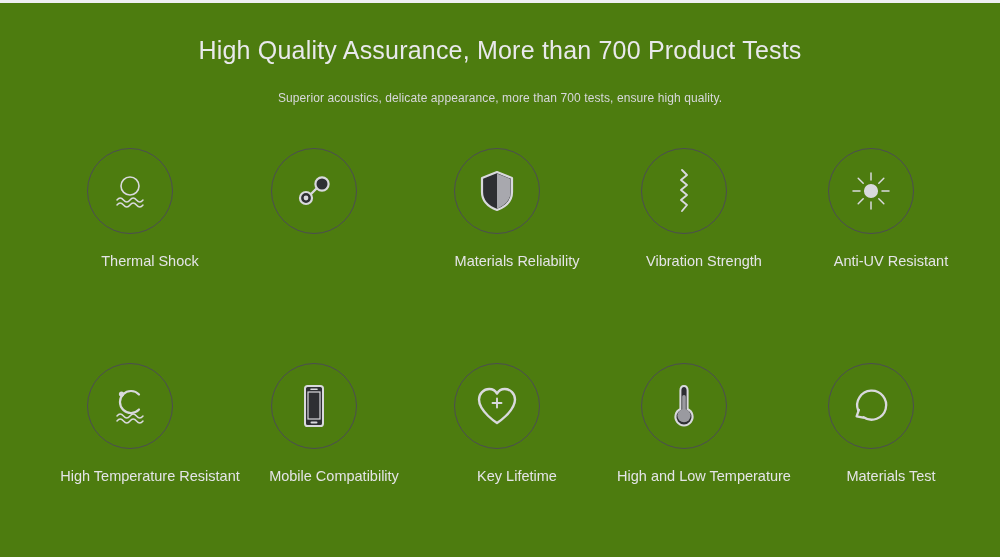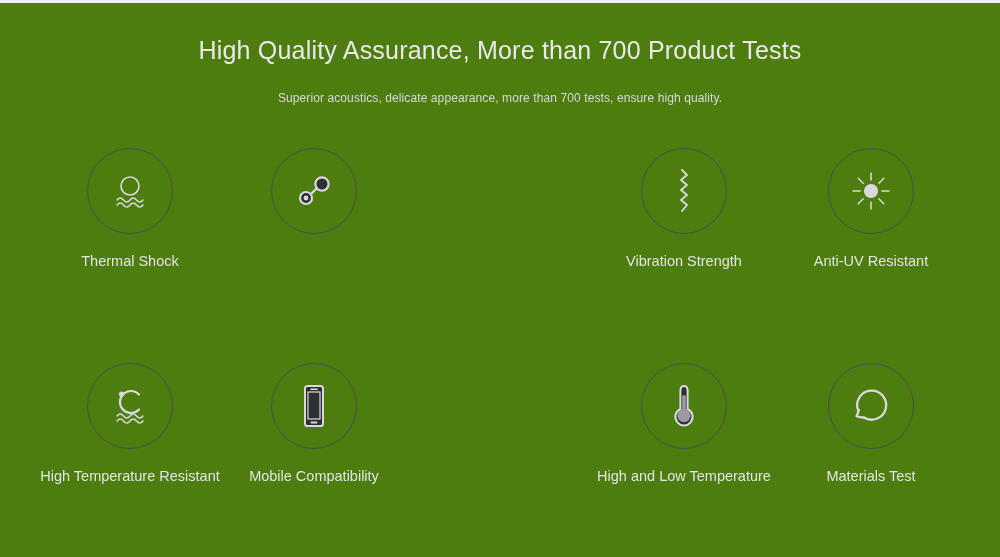--- a/index.html
+++ b/index.html
@@ -96,20 +96,21 @@
     position: absolute;
     top: 103px;
     left: -30px;
     width: 260px;
     text-align: center;
     font-size: 14.5px;
     font-weight: 400;
     color: #e4e4e7;
     line-height: 20px;
     white-space: nowrap;
+    padding-left: 20px;
   }
 </style>
 </head>
 <body>
 
 <div class="banner">
 
   <div class="top-strip"></div>
 
   <div class="headline">High Quality Assurance, More than 700 Product Tests</div>
@@ -132,20 +133,29 @@
       <div class="badge">
         <svg width="40" height="40" viewBox="0 0 40 40" fill="none">
           <line x1="14" y1="26" x2="26" y2="14" stroke="#d9d9dd" stroke-width="2.4" stroke-linecap="round"></line>
           <circle cx="12" cy="27" r="6" stroke="#d9d9dd" stroke-width="2.2" fill="#2e2f33"></circle>
           <circle cx="12" cy="27" r="2.4" fill="#d9d9dd"></circle>
           <circle cx="28" cy="13" r="6.6" stroke="#d9d9dd" stroke-width="2.2" fill="#2e2f33"></circle>
         </svg>
       </div>
     </div>
 
+    <div class="cell c2">
+      <div class="badge">
+        <svg width="36" height="42" viewBox="0 0 36 42" fill="none">
+          <path d="M18 2 L33 8 V22 C33 31 26 37 18 40 C10 37 3 31 3 22 V8 Z" fill="#2e2f33" stroke="#d9d9dd" stroke-width="2.2" stroke-linejoin="round"></path>
+          <path d="M18 3.6 L31.6 9 V22 C31.6 30.2 25.3 35.8 18 38.6 Z" fill="#a8a8ae"></path>
+        </svg>
+      </div>
+      <div class="label">Materials Reliability</div>
+    </div>
 
     <div class="cell c3">
       <div class="badge">
         <svg width="22" height="46" viewBox="0 0 22 46" fill="none">
           <path d="M9 2 L14 7 L8 12 L14 17 L8 22 L14 27 L8 32 L14 37 L9 43" stroke="#d9d9dd" stroke-width="1.9" fill="none" stroke-linecap="round" stroke-linejoin="round"></path>
         </svg>
       </div>
       <div class="label">Vibration Strength</div>
     </div>
 
@@ -189,20 +199,30 @@
         <svg width="28" height="44" viewBox="0 0 28 44" fill="none">
           <rect x="5" y="2" width="18" height="40" rx="2.6" stroke="#d9d9dd" stroke-width="2" fill="#2e2f33"></rect>
           <rect x="8" y="8" width="12" height="27" fill="none" stroke="#d9d9dd" stroke-width="1.2"></rect>
           <line x1="11" y1="5.2" x2="17" y2="5.2" stroke="#d9d9dd" stroke-width="1.6" stroke-linecap="round"></line>
           <rect x="10.5" y="37.4" width="7" height="2.2" rx="1.1" fill="#d9d9dd"></rect>
         </svg>
       </div>
       <div class="label">Mobile Compatibility</div>
     </div>
 
+    <div class="cell c2">
+      <div class="badge">
+        <svg width="42" height="40" viewBox="0 0 42 40" fill="none">
+          <path d="M21 37 C21 37 3 25.5 3 13.6 C3 7.6 7.6 3 13.2 3 C16.8 3 19.6 5 21 7.6 C22.4 5 25.2 3 28.8 3 C34.4 3 39 7.6 39 13.6 C39 25.5 21 37 21 37 Z" stroke="#d9d9dd" stroke-width="2.4" fill="none" stroke-linejoin="round"></path>
+          <line x1="21" y1="12.5" x2="21" y2="21.5" stroke="#d9d9dd" stroke-width="1.9" stroke-linecap="round"></line>
+          <line x1="16.5" y1="17" x2="25.5" y2="17" stroke="#d9d9dd" stroke-width="1.9" stroke-linecap="round"></line>
+        </svg>
+      </div>
+      <div class="label">Key Lifetime</div>
+    </div>
 
     <div class="cell c3">
       <div class="badge">
         <svg width="26" height="46" viewBox="0 0 26 46" fill="none">
           <path d="M13 3 C15.4 3 16.6 5.2 16.6 7.6 L16.6 26 A8.6 8.6 0 1 1 9.4 26 L9.4 7.6 C9.4 5.2 10.6 3 13 3 Z" stroke="#d9d9dd" stroke-width="2" fill="#2e2f33"></path>
           <circle cx="13" cy="32.6" r="6.6" fill="#9a9aa0"></circle>
           <rect x="11.2" y="12" width="3.6" height="17" rx="1.8" fill="#9a9aa0"></rect>
         </svg>
       </div>
       <div class="label">High and Low Temperature</div>

